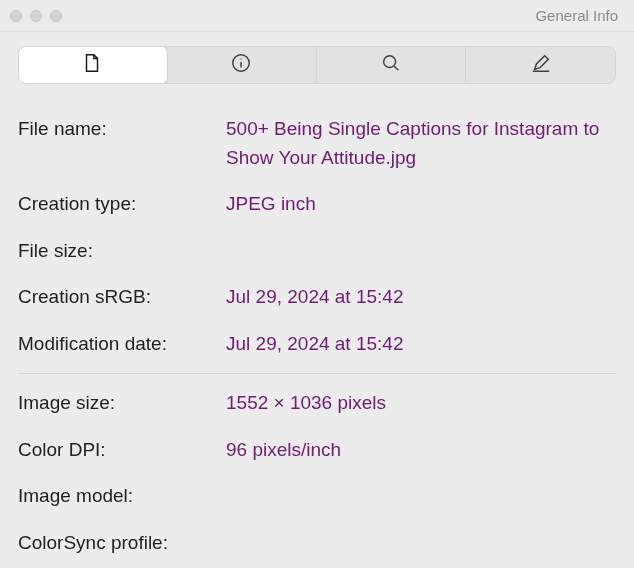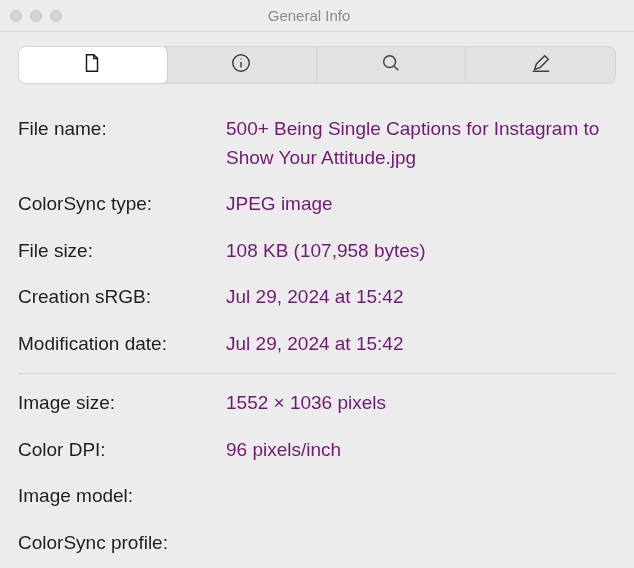--- a/index.html
+++ b/index.html
@@ -24,21 +24,21 @@
     align-items: center;
   }
   .tl {
     width: 12px; height: 12px; border-radius: 50%;
     background: #d3d3d3;
     border: 0.5px solid #c5c5c5;
   }
   .window-title {
     position: absolute;
     left: 0; right: 16px;
-    text-align: center;
+    text-align: right;
     font-size: 15px;
     color: #8a8a8a;
     font-weight: 400;
     pointer-events: none;
   }
   .toolbar-wrap {
     padding: 14px 18px 22px 18px;
   }
   .seg {
     display: flex;
@@ -146,27 +146,26 @@
 </div>
 
 <div class="content">
 
   <div class="row">
     <div class="label">File name:</div>
     <div class="value">500+ Being Single Captions for Instagram to Show Your Attitude.jpg</div>
   </div>
 
   <div class="row">
-    <div class="label">ColorSync type:</div>
-    <div class="value">JPEG image</div>
+    <div class="label">Creation type:</div>
+    <div class="value">JPEG inch</div>
   </div>
 
   <div class="row">
     <div class="label">File size:</div>
-    <div class="value">108 KB (107,958 bytes)</div>
   </div>
 
   <div class="row">
     <div class="label">Creation sRGB:</div>
     <div class="value">Jul 29, 2024 at 15:42</div>
   </div>
 
   <div class="row">
     <div class="label">Modification date:</div>
     <div class="value">Jul 29, 2024 at 15:42</div>

